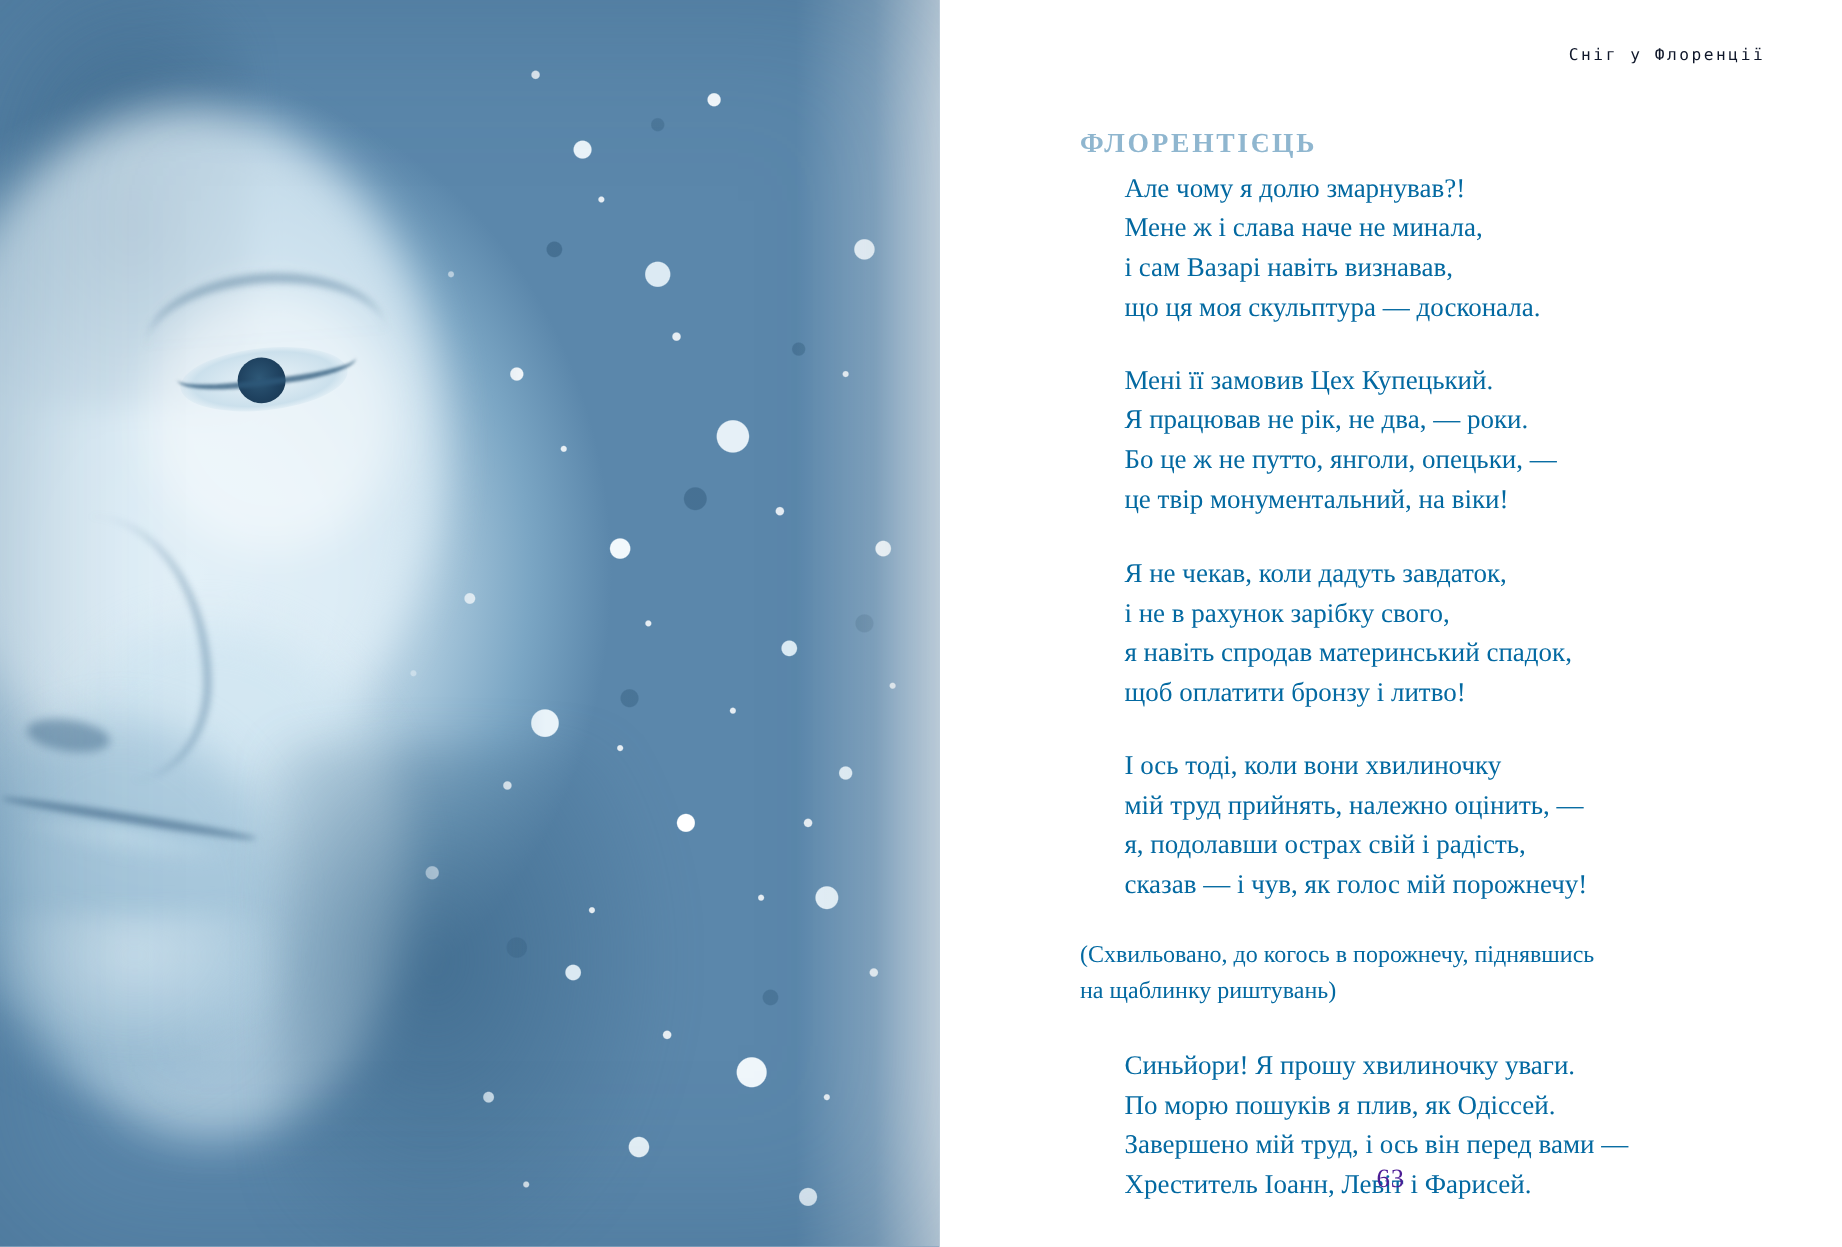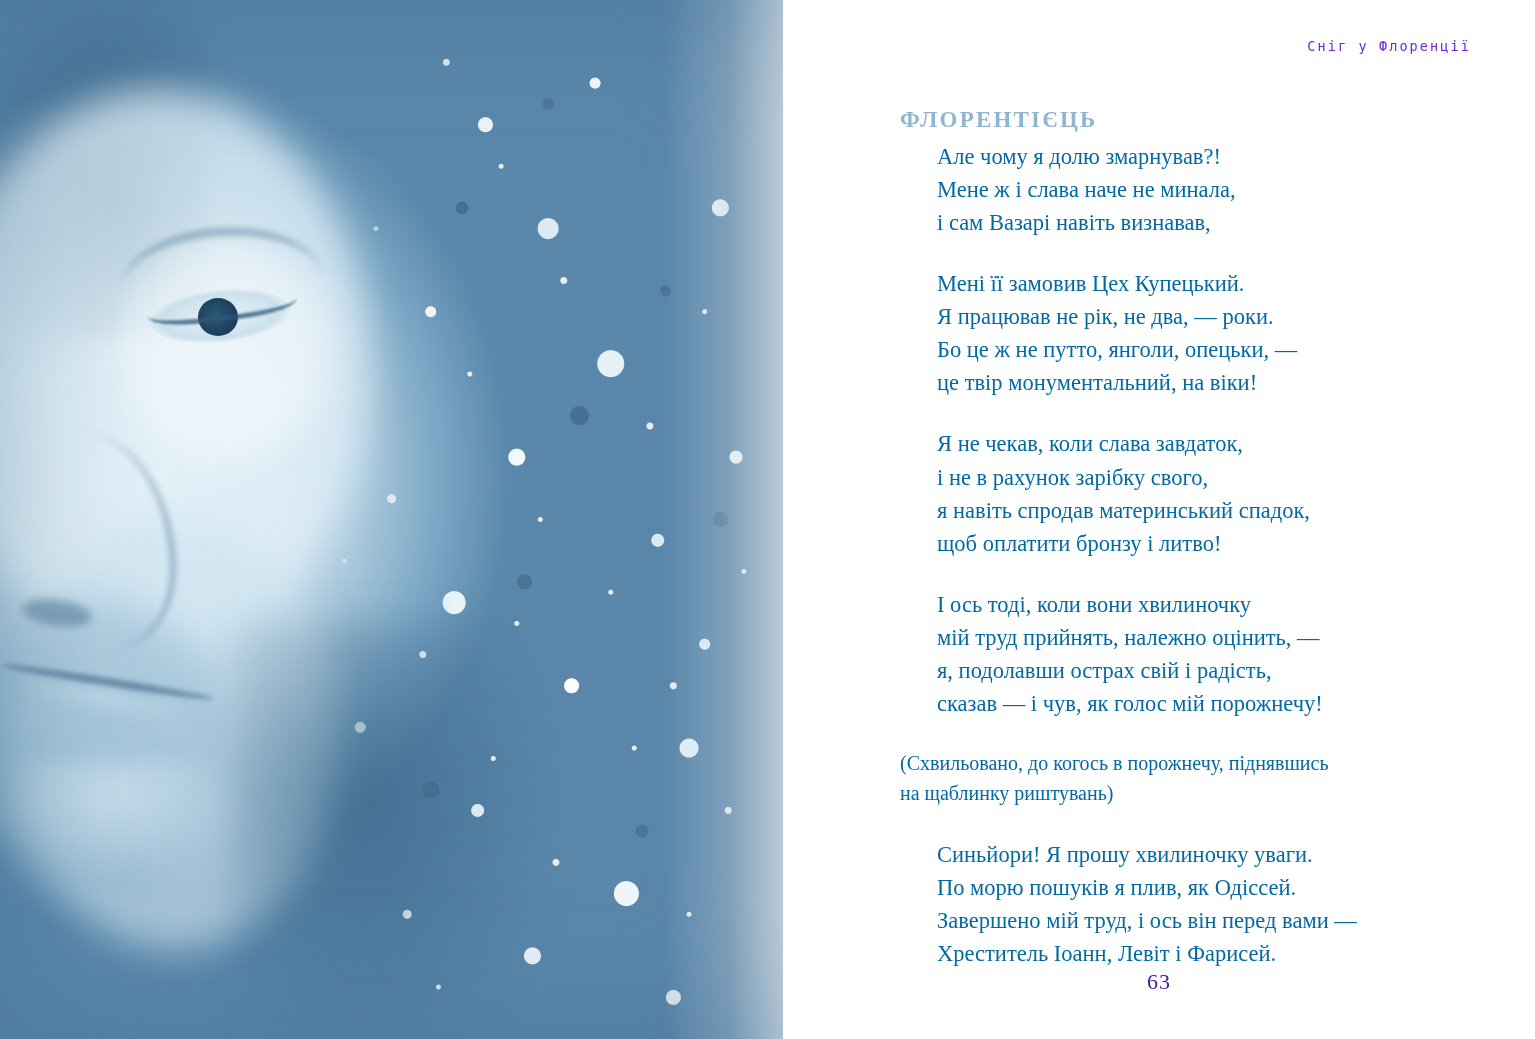--- a/index.html
+++ b/index.html
@@ -230,21 +230,21 @@
     width: 752px; height: 1039px;
     background: #ffffff;
   }
   .running-head {
     position: absolute;
     right: 64px;
     top: 38px;
     font-family: "DejaVu Sans Mono", monospace;
     font-size: 13.5px;
     letter-spacing: 2.1px;
-    color: #6d28d9;
+    color: #0f172a;
     white-space: nowrap;
   }
   .poem-title {
     position: absolute;
     left: 117px;
     top: 92px;
     font-family: "Liberation Serif", serif;
     font-size: 23px;
     letter-spacing: 2.2px;
     color: #8fb6cf;
@@ -326,29 +326,30 @@
 
     <div class="running-head">Сніг у Флоренції</div>
 
     <h1 class="poem-title">ФЛОРЕНТІЄЦЬ</h1>
 
     <div class="poem-body">
         <div class="stanza">
           <div class="line">Але чому я долю змарнував?!</div>
           <div class="line">Мене ж і слава наче не минала,</div>
           <div class="line">і сам Вазарі навіть визнавав,</div>
+          <div class="line">що ця моя скульптура — досконала.</div>
         </div>
         <div class="stanza">
           <div class="line">Мені її замовив Цех Купецький.</div>
           <div class="line">Я працював не рік, не два, — роки.</div>
           <div class="line">Бо це ж не путто, янголи, опецьки, —</div>
           <div class="line">це твір монументальний, на віки!</div>
         </div>
         <div class="stanza">
-          <div class="line">Я не чекав, коли слава завдаток,</div>
+          <div class="line">Я не чекав, коли дадуть завдаток,</div>
           <div class="line">і не в рахунок зарібку свого,</div>
           <div class="line">я навіть спродав материнський спадок,</div>
           <div class="line">щоб оплатити бронзу і литво!</div>
         </div>
         <div class="stanza">
           <div class="line">І ось тоді, коли вони хвилиночку</div>
           <div class="line">мій труд прийнять, належно оцінить, —</div>
           <div class="line">я, подолавши острах свій і радість,</div>
           <div class="line">сказав — і чув, як голос мій порожнечу!</div>
         </div>

